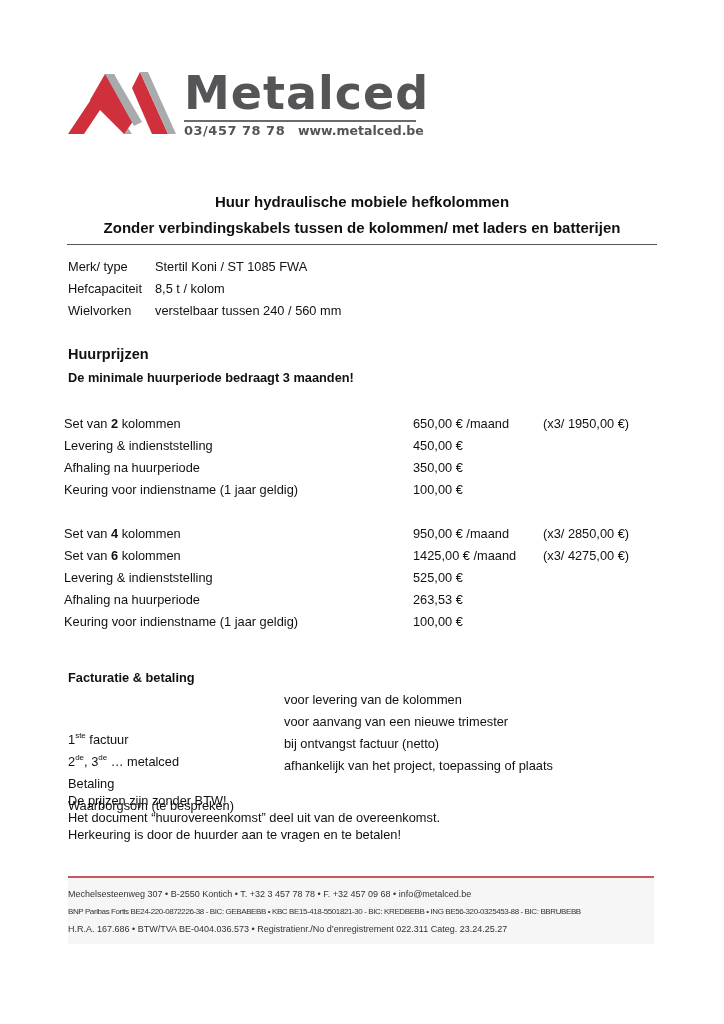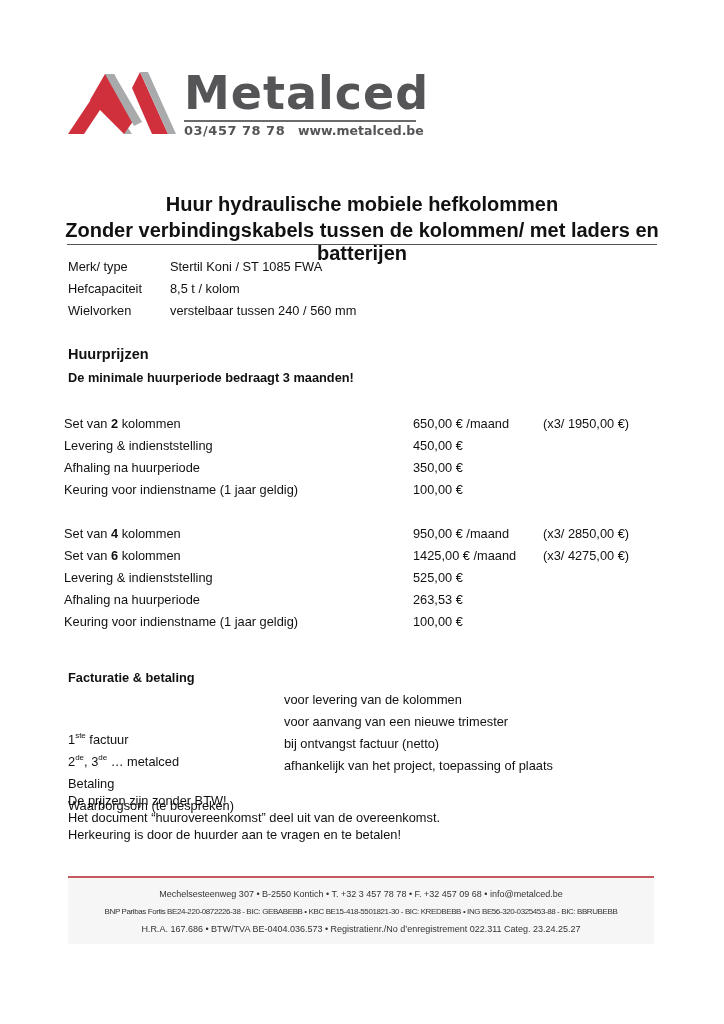--- a/index.html
+++ b/index.html
@@ -29,50 +29,50 @@
     }
     .logo-web {
       position: absolute; left: 230px; top: 53px;
       font-family: "DejaVu Sans", sans-serif; font-weight: bold;
       font-size: 12.5px; color: #555558;
     }
 
     
     .title {
       left: 60px; width: 604px; text-align: center;
-      font-weight: bold; font-size: 20px;
+      font-weight: bold; font-size: 15px;
     }
     .title1 { top: 193px; }
     .title2 { top: 219px; }
     .title-rule { left: 67px; top: 244px; width: 590px; height: 1px; background: #555; }
 
     .txt { font-size: 12.8px; white-space: nowrap; }
     .bold { font-weight: bold; }
 
     .spec-label { left: 68px; }
-    .spec-value { left: 170px; }
+    .spec-value { left: 155px; }
 
     .h2 { left: 68px; top: 346px; font-weight: bold; font-size: 14.5px; }
     .h3 { left: 68px; top: 370px; font-weight: bold; font-size: 12.8px; }
 
     .col-a { left: 64px; }
     .col-b { left: 413px; }
     .col-c { left: 543px; }
 
     .fact-label { left: 68px; margin-top: 40px; }
     .fact-value { left: 284px; }
     sup { font-size: 8px; vertical-align: top; position: relative; top: -1px; }
 
     
     .footer {
       left: 68px; top: 876px; width: 586px; height: 68px;
       background: #f6f6f6; border-top: 2px solid #c45a5e;
     }
     .foot-line {
-      position: absolute; left: 0; width: 586px; text-align: center;
+      position: absolute; left: 0; width: 586px; text-align: left;
       font-size: 9px; color: #333; white-space: nowrap;
     }
     .foot-line.small { font-size: 8px; letter-spacing: -0.4px; }
   </style>
 </head>
 <body>
 
 <div class="abs logo">
   <svg width="110" height="66" viewBox="0 0 110 66">
 

